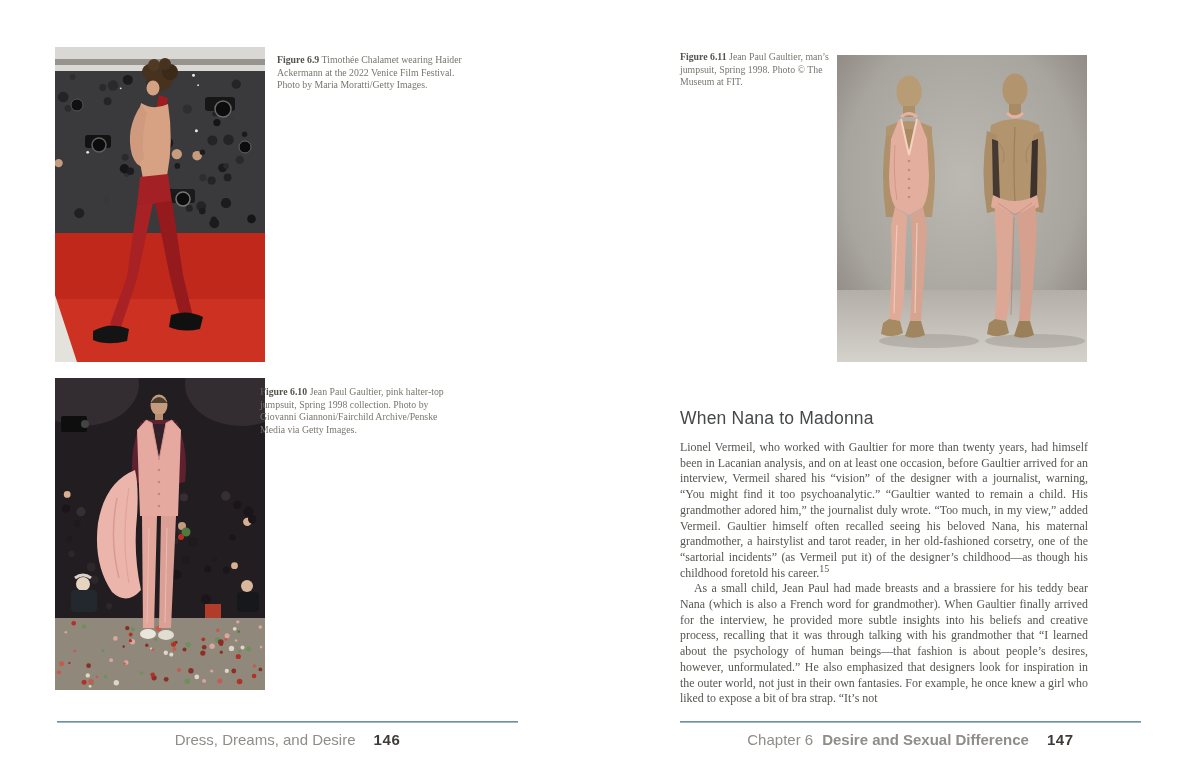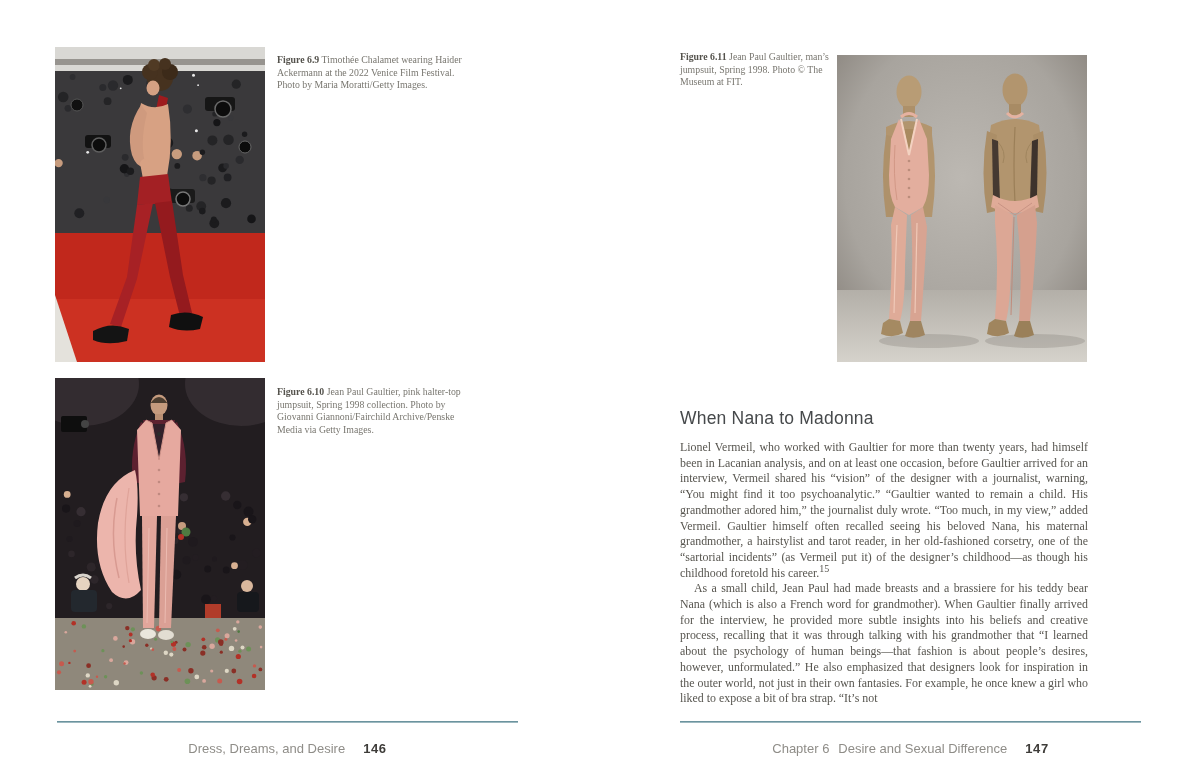--- a/index.html
+++ b/index.html
@@ -22,24 +22,24 @@
   .body-text{
     width:408px;text-align:justify;color:#57554f;
     font-size:11.9px;line-height:15.7px;
   }
   .body-text p{margin:0;}
   .body-text p.indent{text-indent:14px;}
   .body-text sup{font-size:10px;line-height:0;}
   .footer{width:461px;}
   .footer .rule{height:2px;background:linear-gradient(#52808d,#b6cbd1);}
   .footer .footer-line{
-    margin-top:18px;display:flex;justify-content:center;align-items:baseline;
-    font-family:"Liberation Sans", sans-serif;font-size:13px;color:#8f8d88;
+    margin-top:8px;display:flex;justify-content:center;align-items:baseline;
+    font-family:"Liberation Sans", sans-serif;font-size:15px;color:#8f8d88;
   }
-  .footer .gap-sm{margin-left:9px;}
+  .footer .gap-sm{margin-left:9px;font-weight:bold;}
   .footer .page-num{margin-left:18px;font-weight:bold;color:#3e3c39;letter-spacing:.6px;}
 </style>
 </head>
 <body>
 
 <div class="abs" style="left:0;top:0;width:600px;height:704px;">
 
   <div class="abs photo" style="left:55px;top:47px;width:210px;height:315px;">
     <svg viewBox="0 0 210 315" width="210" height="315">
       <rect width="210" height="315" fill="#3a393b"></rect>
@@ -294,21 +294,21 @@
       <circle cx="126" cy="159" r="3" fill="#b23127"></circle>
       <path d="M87,138 L102,138 L99,250 L88,250 Z" fill="#e2a69b"></path>
       <path d="M106,138 L121,138 L116,250 L104,250 Z" fill="#dba095"></path>
       <path d="M94,150 L92,245" stroke="#edbcb2" stroke-width="1"></path>
       <path d="M112,150 L110,245" stroke="#edbcb2" stroke-width="1"></path>
       <ellipse cx="93" cy="256" rx="8" ry="5" fill="#eae6dc"></ellipse>
       <ellipse cx="111" cy="257" rx="8" ry="5" fill="#e2ddd2"></ellipse>
     </svg>
   </div>
 
-  <p class="abs caption" style="left:277px;top:376px;width:198px;">
+  <p class="abs caption" style="left:260px;top:376px;width:198px;">
     <strong>Figure 6.10</strong>
     <span>Jean Paul Gaultier, pink halter-top jumpsuit, Spring 1998 collection. Photo by Giovanni Giannoni/Fairchild Archive/Penske Media via Getty Images.</span>
   </p>
 
   <div class="abs footer" style="left:57px;top:721px;">
     <div class="rule"></div>
     <div class="footer-line">
       <span>Dress, Dreams, and Desire</span>
       <span class="page-num">146</span>
     </div>

